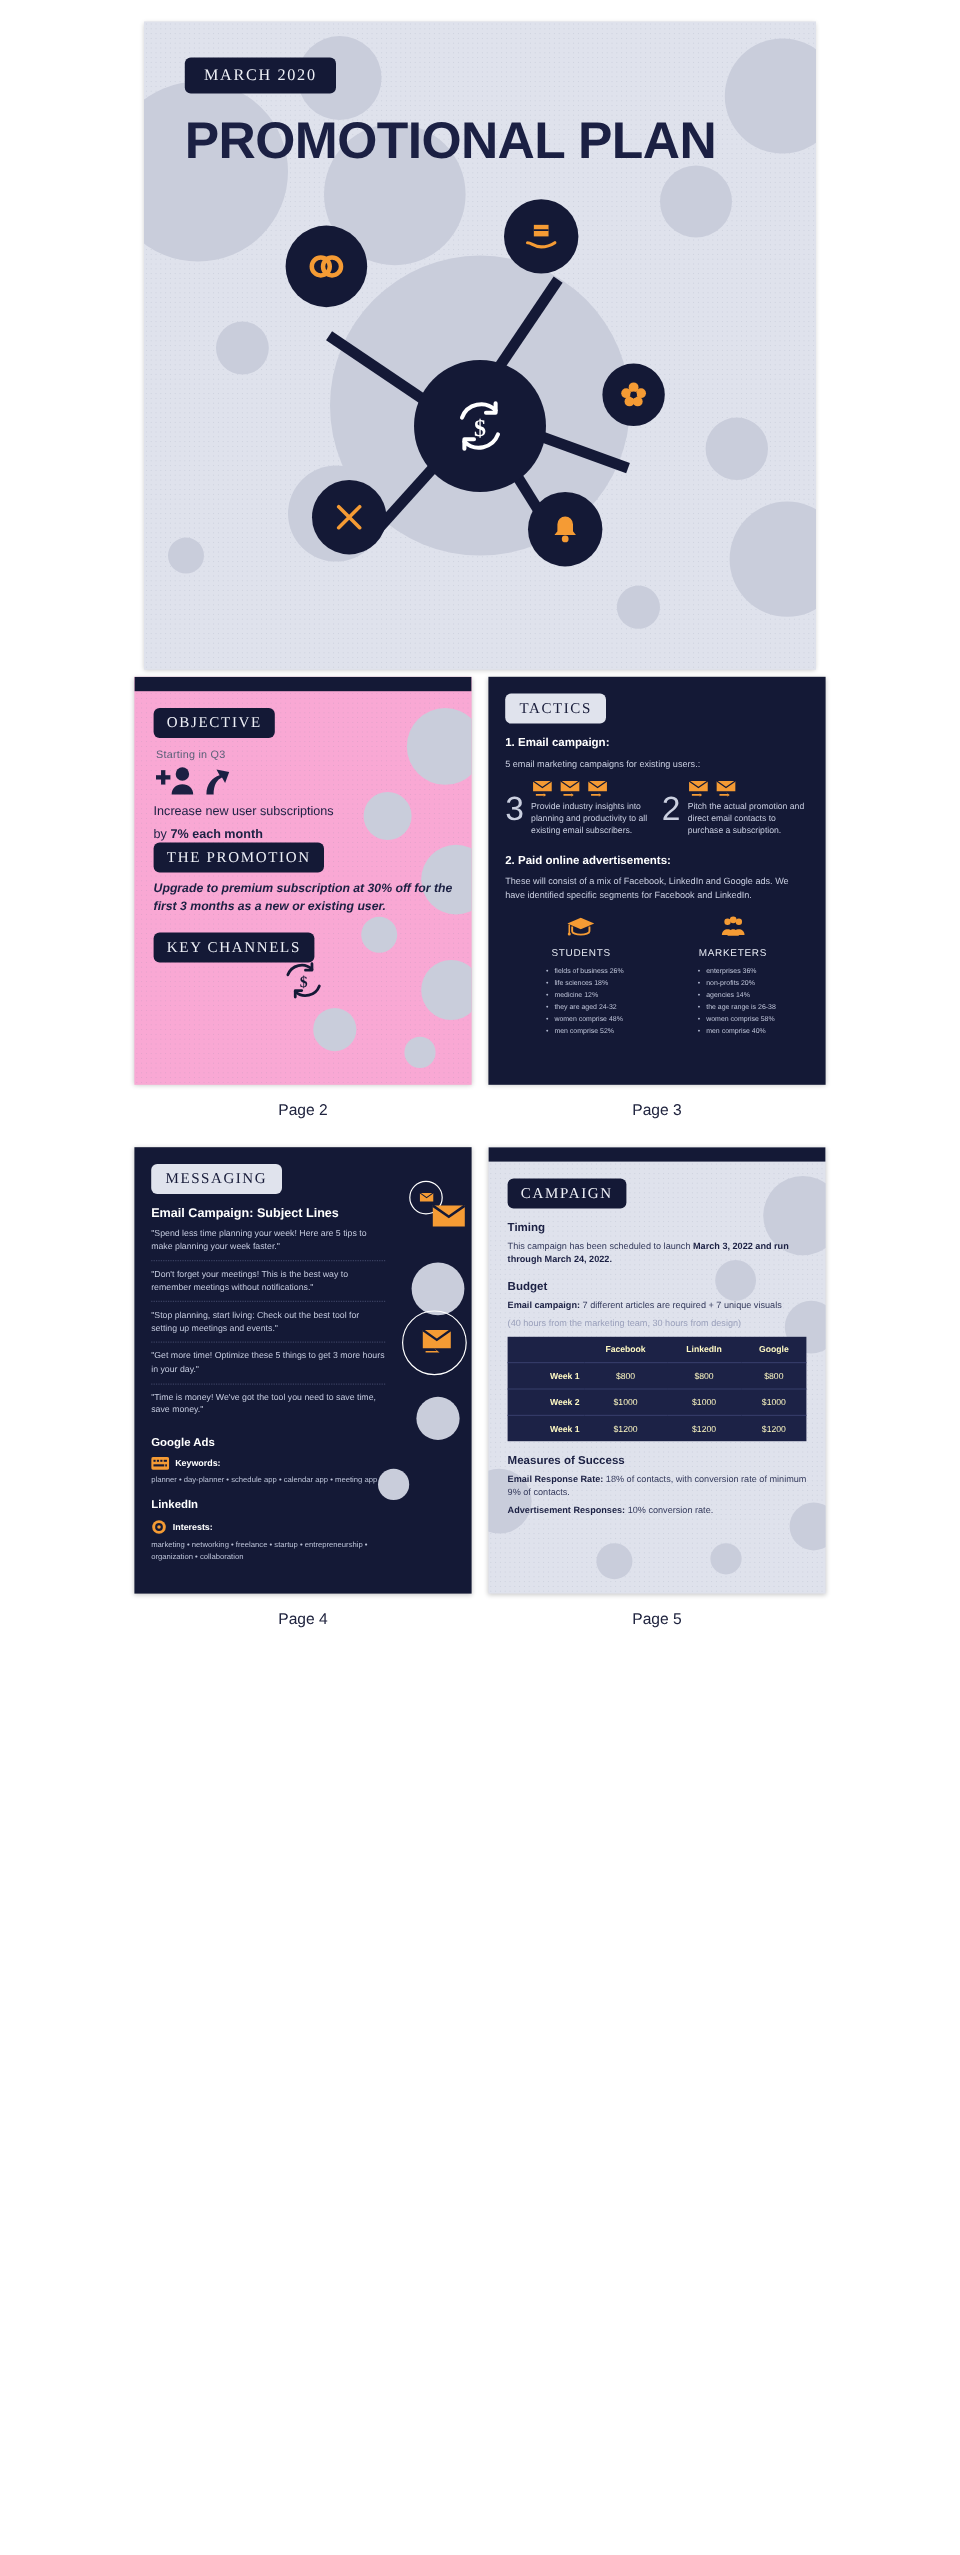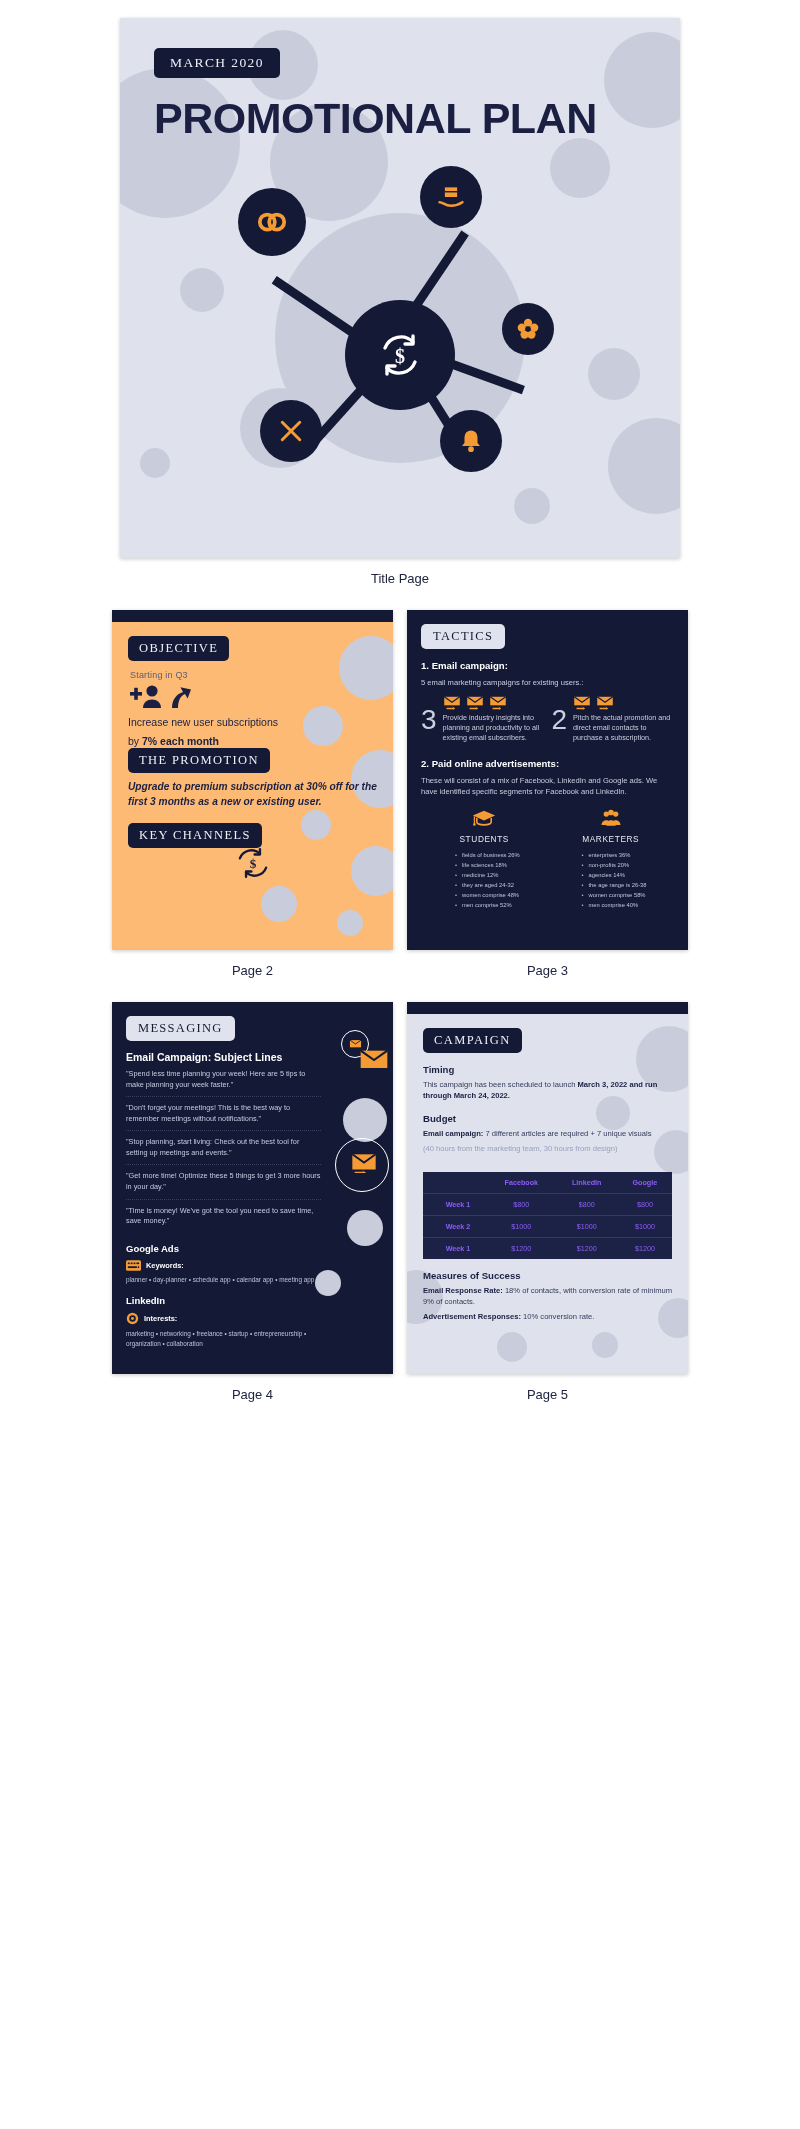--- a/index.html
+++ b/index.html
@@ -87,21 +87,21 @@
   }
   .node.center { background:#141936; color:#fff; }
   .spoke { position: absolute; background: #141936; height: 9px; transform-origin: 0 50%; }
   .halo { position:absolute; border-radius:50%; background:#c9cddb; }
 
   
   .row2 { display: flex; gap: 14px; justify-content: center; margin-top: 6px; }
   .col { width: 281px; }
 
   
-  .p2 { position: relative; height: 340px; background:#fdba74; }
+  .p2 { position: relative; height: 340px; background:#f9a8d4; }
   .p2 .topbar { height: 12px; background:#141936; position:relative; z-index:3;}
   .p2-inner { position: relative; z-index: 3; padding: 14px 16px 0 16px; }
   .lbl-chip { font-size: 12.5px; padding: 5px 11px; }
   .small-note { font-size: 9px; color:#5b6078; margin: 9px 0 4px 2px; letter-spacing:.2px;}
   .obj-text { font-size: 10.5px; line-height: 1.35; margin-top: 5px; color:#1b2043; }
   .obj-text b { font-weight: bold; }
   .promo-text { font-size: 10.2px; font-style: italic; font-weight: bold; line-height:1.45; margin-top:7px; color:#1b2043;}
   .chan-row { display:flex; gap: 10px; margin-top: 11px; }
   .chan { width: 120px; text-align:center; }
   .chan-title { font-size: 9.5px; font-weight: bold; letter-spacing:.2px; color:#1b2043; }
@@ -140,25 +140,25 @@
   .ring { position:absolute; border-radius:50%; border:1.2px solid #ffffff; }
 
   
   .p5 { position:relative; background:#dfe2ec; height:372px; overflow:hidden;}
   .p5 .topbar { height:12px; background:#141936; position:relative; z-index:3;}
   .p5-inner { position:relative; z-index:3; padding: 14px 16px 0 16px;}
   .p5 h4 { font-size:9.6px; color:#1b2043; margin-top:11px;}
   .p5 p { font-size:7.6px; line-height:1.5; color:#343a5c; margin-top:4px;}
   .p5 p b { color:#1b2043; }
   .muted { color:#9aa0bb !important; }
-  table.budget { border-collapse:collapse; width:100%; margin-top:17px; background:#1c2246; color:#8b5cf6;}
+  table.budget { border-collapse:collapse; width:100%; margin-top:5px; background:#1c2246; color:#fef9c3;}
   table.budget th, table.budget td { font-size:7.2px; padding:6px 4px; text-align:center;}
   table.budget th { font-weight:bold; }
   table.budget tbody tr { border-top:1px solid #333a66;}
-  table.budget td.wk { font-weight:bold; text-align:center; padding-left:10px;}
+  table.budget td.wk { font-weight:bold; text-align:right; padding-left:10px;}
 </style>
 </head>
 <body>
 
 <div class="wrap">
 
   <div class="title-page page-card">
 
     <div class="tp-body">
       <div class="dots"></div>
@@ -229,21 +229,20 @@
           <svg width="28" height="28" viewBox="0 0 32 32">
             <g stroke="#f59b34" stroke-width="3.4" stroke-linecap="round">
               <line x1="6" y1="6" x2="26" y2="26"></line>
                 <line x1="26" y1="6" x2="6" y2="26"></line>
             </g>
           </svg>
         </div>
       </div>
     </div>
   </div>
-  <div class="caption">Title Page</div>
 
   <div class="row2">
 
     <div class="col">
       <div class="page-card p2">
         <div class="topbar"></div>
         <div class="dots"></div>
         <div class="blob" style="width:64px;height:64px;right:-10px;top:26px;"></div>
         <div class="blob" style="width:40px;height:40px;right:50px;top:96px;"></div>
         <div class="blob" style="width:58px;height:58px;right:-16px;top:140px;"></div>

